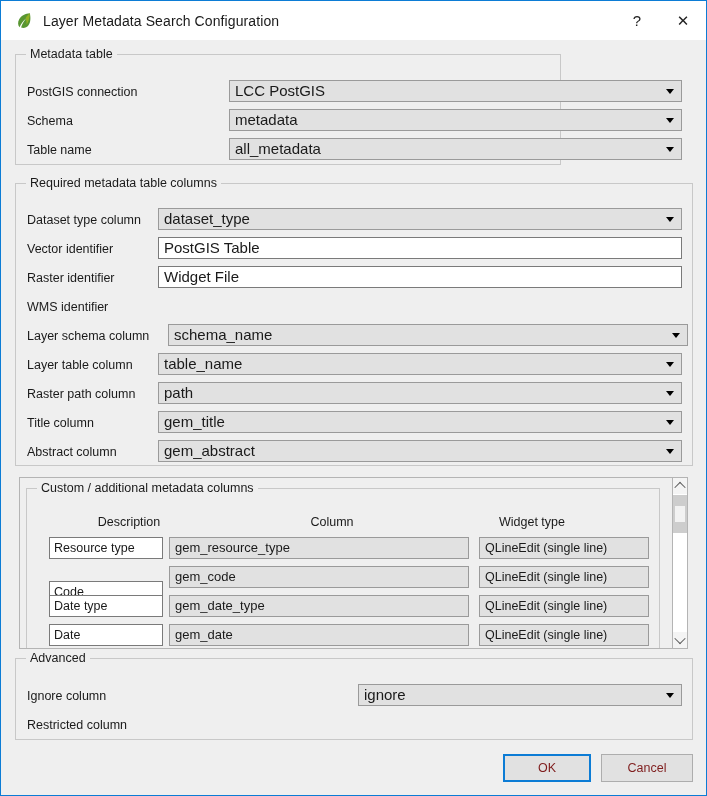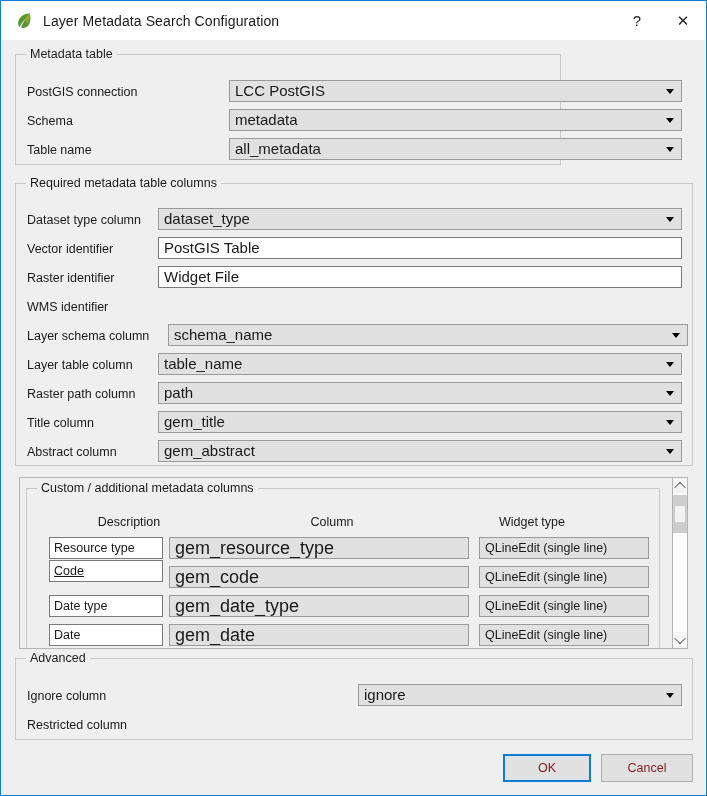--- a/index.html
+++ b/index.html
@@ -199,21 +199,21 @@
     white-space: nowrap;
     overflow: hidden;
   }
   .crow-col {
     position: absolute;
     box-sizing: border-box;
     width: 300px;
     height: 22px;
     background: #e1e1e1;
     border: 1px solid #9a9a9a;
-    font-size: 18px;
+    font-size: 13px;
     line-height: 20px;
     padding-left: 5px;
     color: #1a1a1a;
     white-space: nowrap;
     overflow: hidden;
   }
   .crow-widget {
     position: absolute;
     box-sizing: border-box;
     width: 170px;
@@ -348,21 +348,21 @@
         <div class="crow-desc" style="left:22px; top:48px;">Resource type</div>
         <div class="crow-col" style="left:142px; top:48px;">
           <span>gem_resource_type</span>
           <span class="arrow"></span>
         </div>
         <div class="crow-widget" style="left:452px; top:48px;">
           <span>QLineEdit (single line)</span>
           <span class="arrow"></span>
         </div>
 
-        <div class="crow-desc" style="left:22px; top:71px;text-decoration:underline;">Code</div>
+        <div class="crow-desc" style="left:22px; top:92px;text-decoration:underline;">Code</div>
         <div class="crow-col" style="left:142px; top:77px;">
           <span>gem_code</span>
           <span class="arrow"></span>
         </div>
         <div class="crow-widget" style="left:452px; top:77px;">
           <span>QLineEdit (single line)</span>
           <span class="arrow"></span>
         </div>
 
         <div class="crow-desc" style="left:22px; top:106px;">Date type</div>

